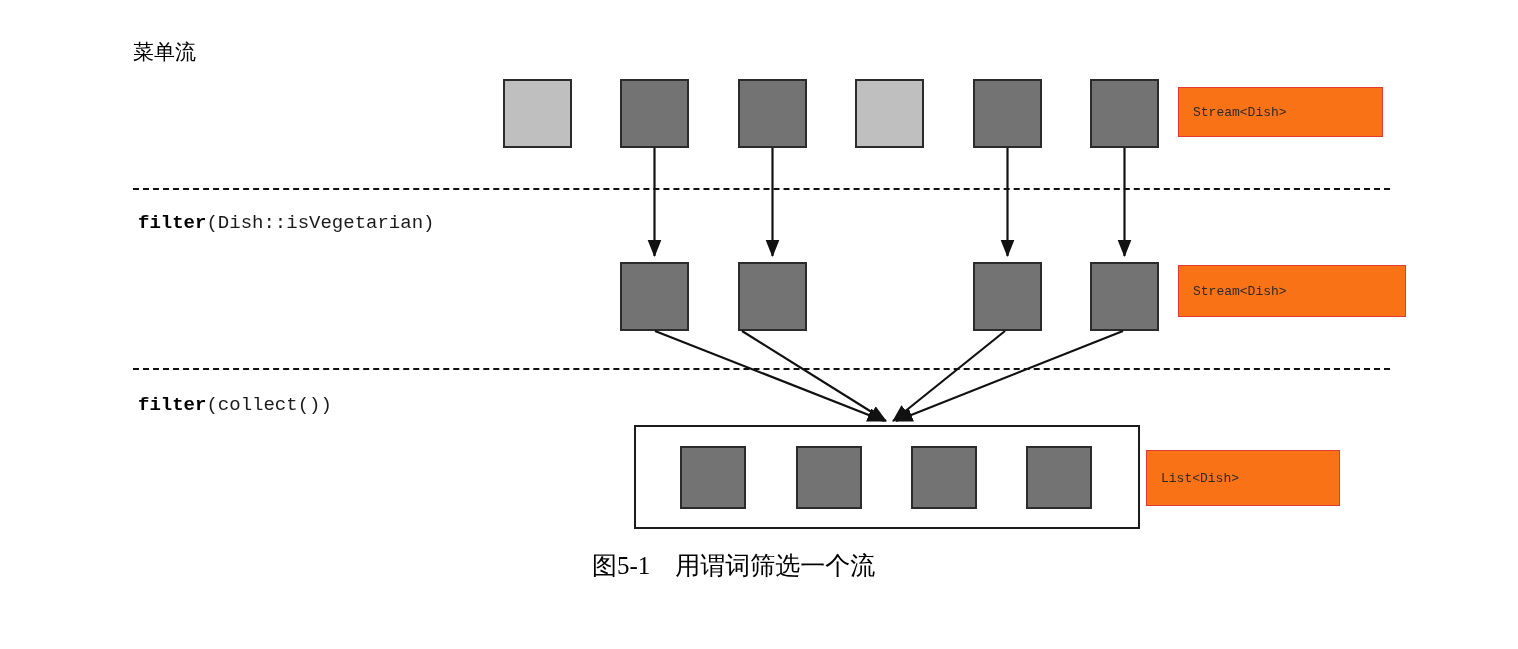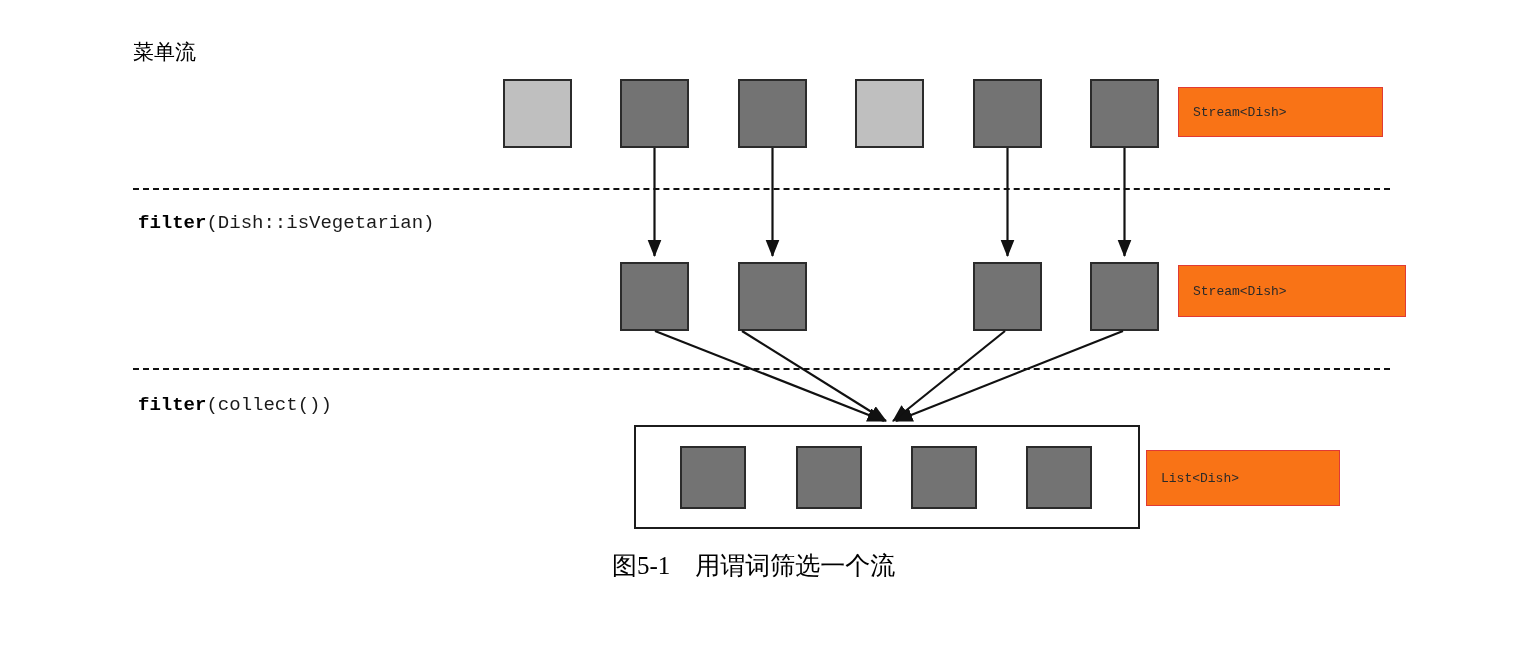--- a/index.html
+++ b/index.html
@@ -142,15 +142,15 @@
     </g>
 
     <g>
       <line x1="655" y1="331" x2="884" y2="421" stroke="#111111" stroke-width="2.2" marker-end="url(#arrowhead)"></line>
       <line x1="742" y1="331" x2="886" y2="421" stroke="#111111" stroke-width="2.2" marker-end="url(#arrowhead)"></line>
       <line x1="1005" y1="331" x2="893" y2="421" stroke="#111111" stroke-width="2.2" marker-end="url(#arrowhead)"></line>
       <line x1="1123" y1="331" x2="896" y2="421" stroke="#111111" stroke-width="2.2" marker-end="url(#arrowhead)"></line>
     </g>
   </svg>
 
-  <div class="caption" style="left:612px; top:549px;">图5-1　用谓词筛选一个流</div>
+  <div class="caption" style="left:592px; top:549px;">图5-1　用谓词筛选一个流</div>
 
 </div>
 
 </body></html>

